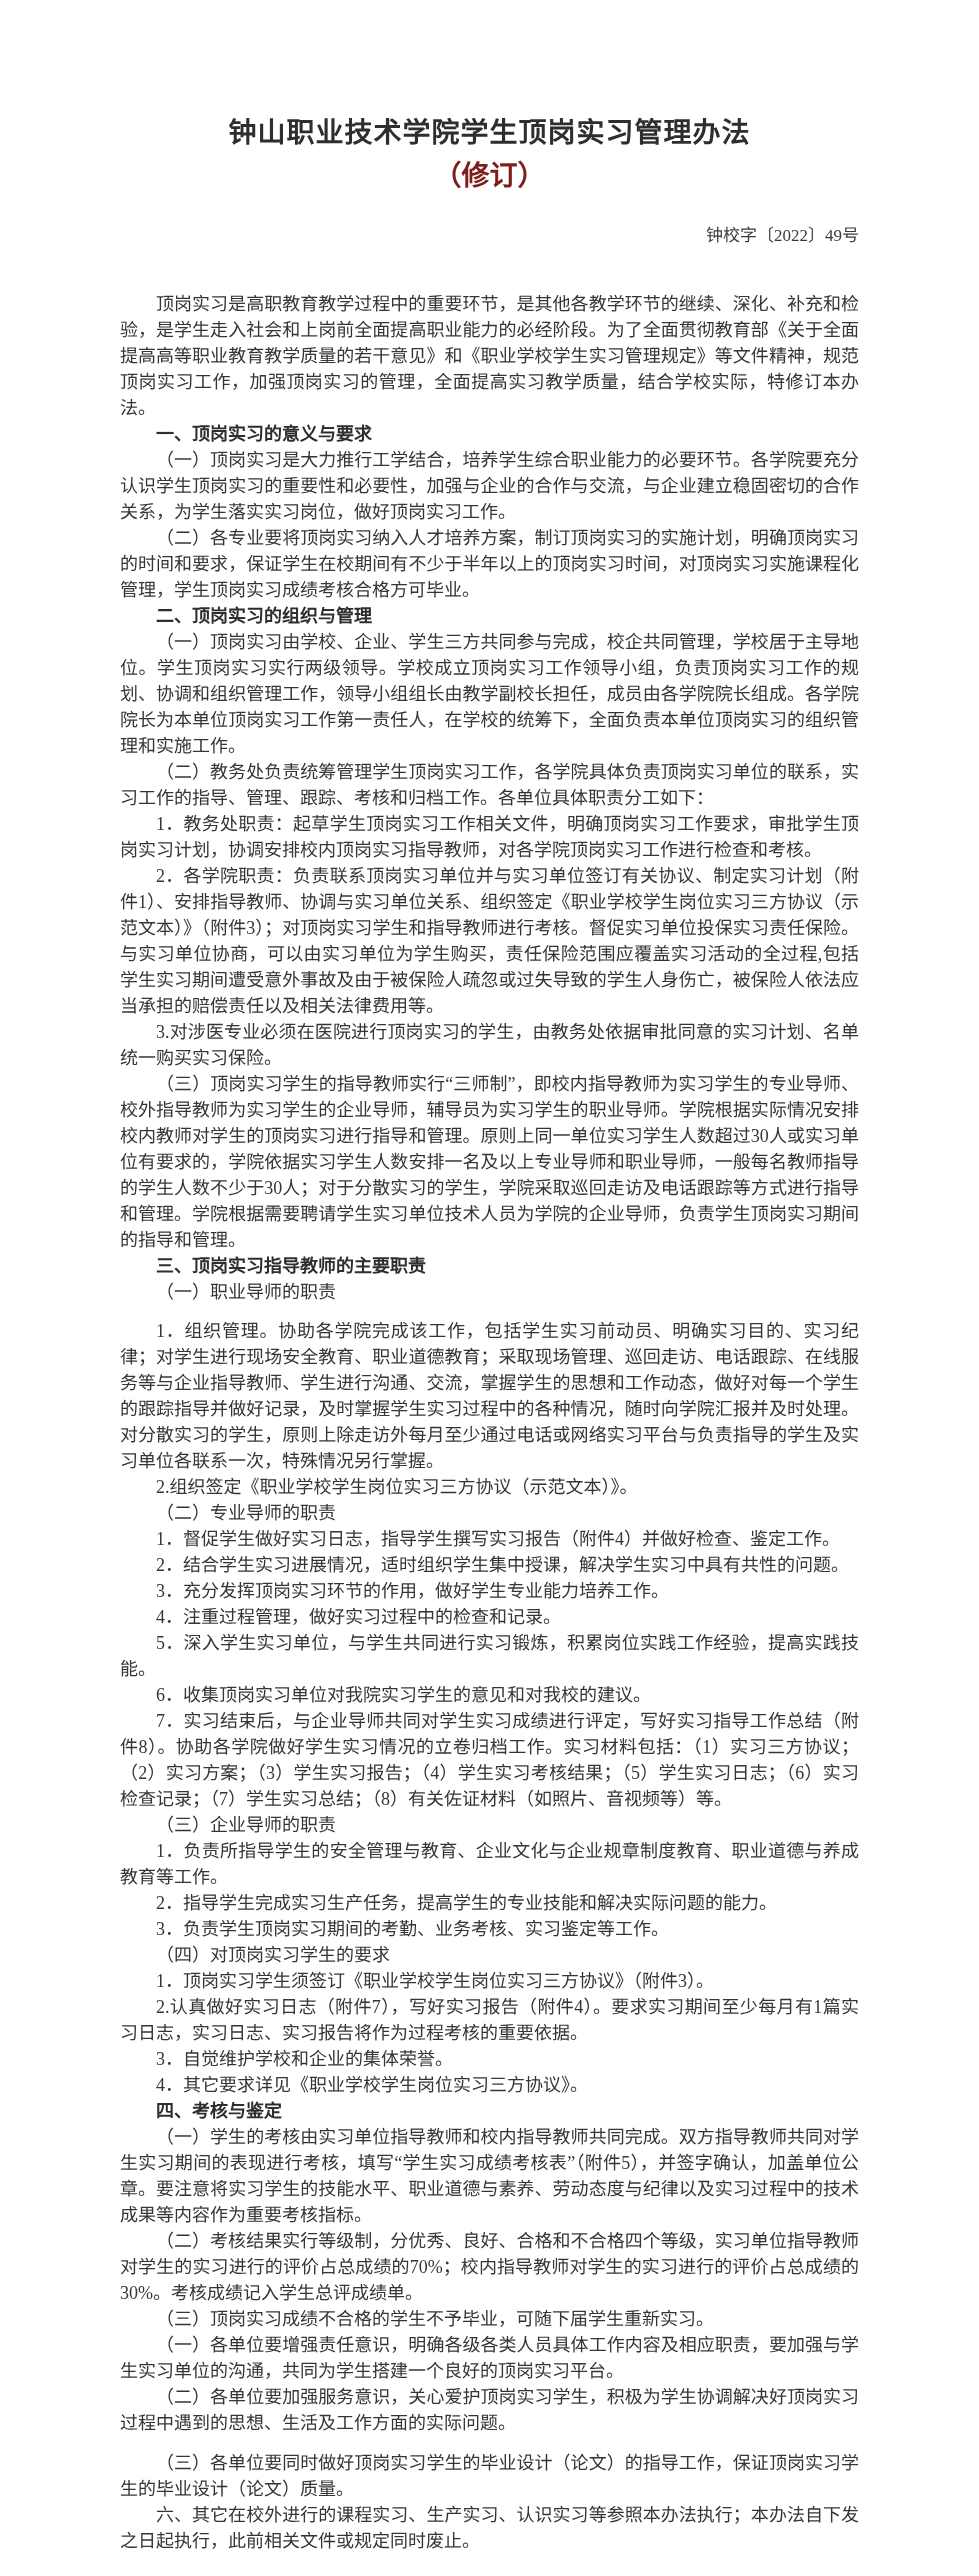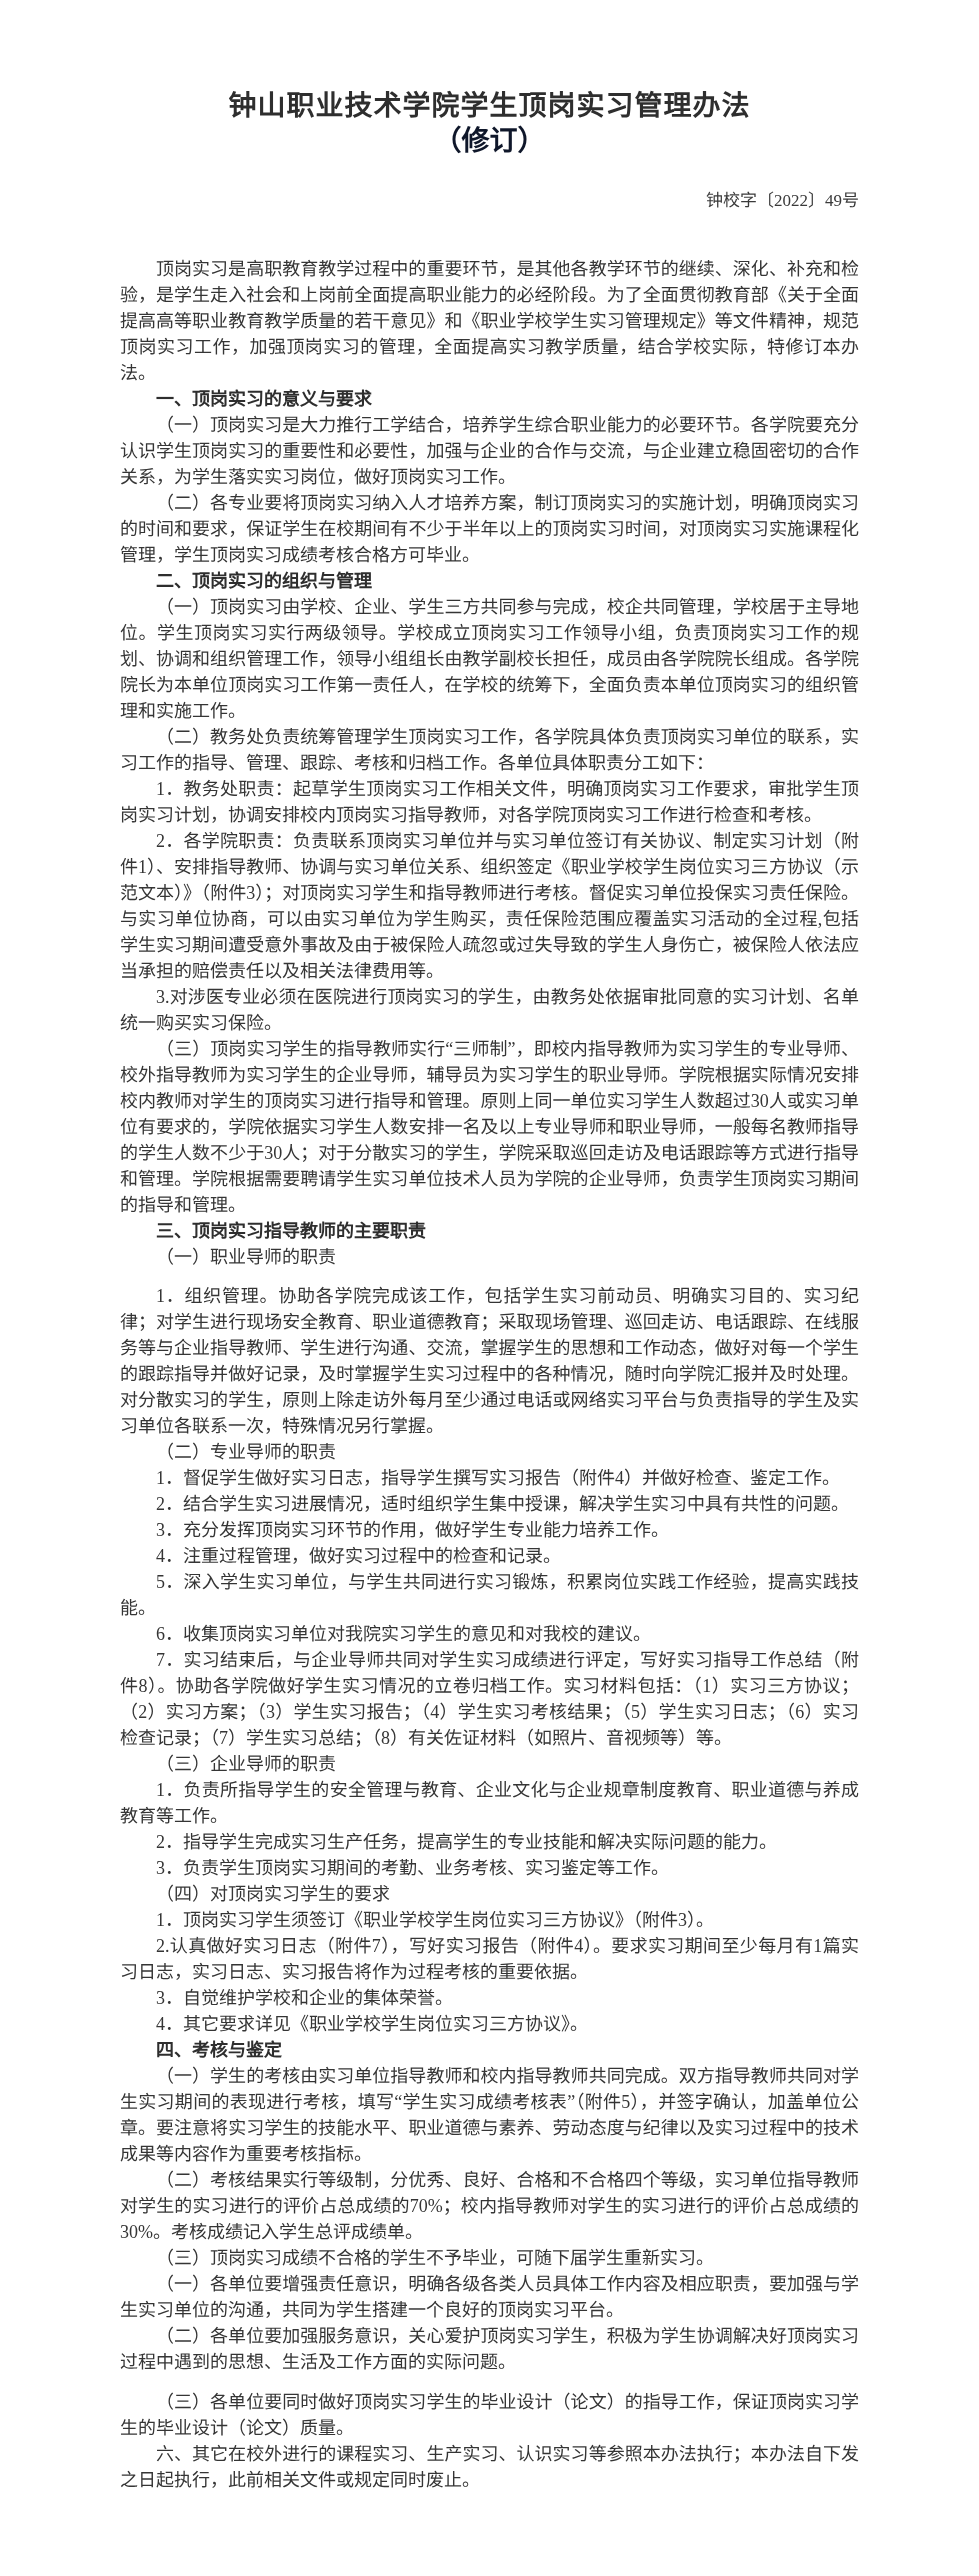--- a/index.html
+++ b/index.html
@@ -6,42 +6,42 @@
     margin: 0;
     padding: 0;
     background: #ffffff;
   }
   .page {
     width: 979px;
     min-height: 2576px;
     margin: 0 auto;
     background: #ffffff;
     box-sizing: border-box;
-    padding-top: 88px;
+    padding-top: 115px;
     font-family: "Liberation Serif", "DejaVu Serif", serif;
     color: #353535;
   }
   .doc-title {
     width: 739px;
     margin: 0 auto;
     text-align: center;
     font-size: 28px;
     font-weight: bold;
     line-height: 35px;
     color: #2e2e2e;
     letter-spacing: 1px;
   }
   .doc-subtitle {
     width: 739px;
-    margin: 0 auto;
+    margin: 8px auto;
     text-align: center;
     font-size: 28px;
     font-weight: bold;
     line-height: 35px;
-    color: #0f172a;
+    color: #7f1d1d;
   }
   .doc-number {
     width: 739px;
     margin: 31px auto 0 auto;
     text-align: right;
     font-size: 17px;
     line-height: 23px;
     color: #3a3a3a;
   }
   .content {
@@ -79,20 +79,21 @@
       <p class="para heading">二、顶岗实习的组织与管理</p>
       <p class="para">（一）顶岗实习由学校、企业、学生三方共同参与完成，校企共同管理，学校居于主导地位。学生顶岗实习实行两级领导。学校成立顶岗实习工作领导小组，负责顶岗实习工作的规划、协调和组织管理工作，领导小组组长由教学副校长担任，成员由各学院院长组成。各学院院长为本单位顶岗实习工作第一责任人，在学校的统筹下，全面负责本单位顶岗实习的组织管理和实施工作。</p>
       <p class="para">（二）教务处负责统筹管理学生顶岗实习工作，各学院具体负责顶岗实习单位的联系，实习工作的指导、管理、跟踪、考核和归档工作。各单位具体职责分工如下：</p>
       <p class="para">1．教务处职责：起草学生顶岗实习工作相关文件，明确顶岗实习工作要求，审批学生顶岗实习计划，协调安排校内顶岗实习指导教师，对各学院顶岗实习工作进行检查和考核。</p>
       <p class="para">2．各学院职责：负责联系顶岗实习单位并与实习单位签订有关协议、制定实习计划（附件1）、安排指导教师、协调与实习单位关系、组织签定《职业学校学生岗位实习三方协议（示范文本）》（附件3）；对顶岗实习学生和指导教师进行考核。督促实习单位投保实习责任保险。与实习单位协商，可以由实习单位为学生购买，责任保险范围应覆盖实习活动的全过程,包括学生实习期间遭受意外事故及由于被保险人疏忽或过失导致的学生人身伤亡，被保险人依法应当承担的赔偿责任以及相关法律费用等。</p>
       <p class="para">3.对涉医专业必须在医院进行顶岗实习的学生，由教务处依据审批同意的实习计划、名单统一购买实习保险。</p>
       <p class="para">（三）顶岗实习学生的指导教师实行“三师制”，即校内指导教师为实习学生的专业导师、校外指导教师为实习学生的企业导师，辅导员为实习学生的职业导师。学院根据实际情况安排校内教师对学生的顶岗实习进行指导和管理。原则上同一单位实习学生人数超过30人或实习单位有要求的，学院依据实习学生人数安排一名及以上专业导师和职业导师，一般每名教师指导的学生人数不少于30人；对于分散实习的学生，学院采取巡回走访及电话跟踪等方式进行指导和管理。学院根据需要聘请学生实习单位技术人员为学院的企业导师，负责学生顶岗实习期间的指导和管理。</p>
       <p class="para heading">三、顶岗实习指导教师的主要职责</p>
       <p class="para">（一）职业导师的职责</p>
       <p class="para gap">1．组织管理。协助各学院完成该工作，包括学生实习前动员、明确实习目的、实习纪律；对学生进行现场安全教育、职业道德教育；采取现场管理、巡回走访、电话跟踪、在线服务等与企业指导教师、学生进行沟通、交流，掌握学生的思想和工作动态，做好对每一个学生的跟踪指导并做好记录，及时掌握学生实习过程中的各种情况，随时向学院汇报并及时处理。对分散实习的学生，原则上除走访外每月至少通过电话或网络实习平台与负责指导的学生及实习单位各联系一次，特殊情况另行掌握。</p>
+      <p class="para">2.组织签定《职业学校学生岗位实习三方协议（示范文本）》。</p>
       <p class="para">（二）专业导师的职责</p>
       <p class="para">1．督促学生做好实习日志，指导学生撰写实习报告（附件4）并做好检查、鉴定工作。</p>
       <p class="para">2．结合学生实习进展情况，适时组织学生集中授课，解决学生实习中具有共性的问题。</p>
       <p class="para">3．充分发挥顶岗实习环节的作用，做好学生专业能力培养工作。</p>
       <p class="para">4．注重过程管理，做好实习过程中的检查和记录。</p>
       <p class="para">5．深入学生实习单位，与学生共同进行实习锻炼，积累岗位实践工作经验，提高实践技能。</p>
       <p class="para">6．收集顶岗实习单位对我院实习学生的意见和对我校的建议。</p>
       <p class="para">7．实习结束后，与企业导师共同对学生实习成绩进行评定，写好实习指导工作总结（附件8）。协助各学院做好学生实习情况的立卷归档工作。实习材料包括：（1）实习三方协议；（2）实习方案；（3）学生实习报告；（4）学生实习考核结果；（5）学生实习日志；（6）实习检查记录；（7）学生实习总结；（8）有关佐证材料（如照片、音视频等）等。</p>
       <p class="para">（三）企业导师的职责</p>
       <p class="para">1．负责所指导学生的安全管理与教育、企业文化与企业规章制度教育、职业道德与养成教育等工作。</p>

